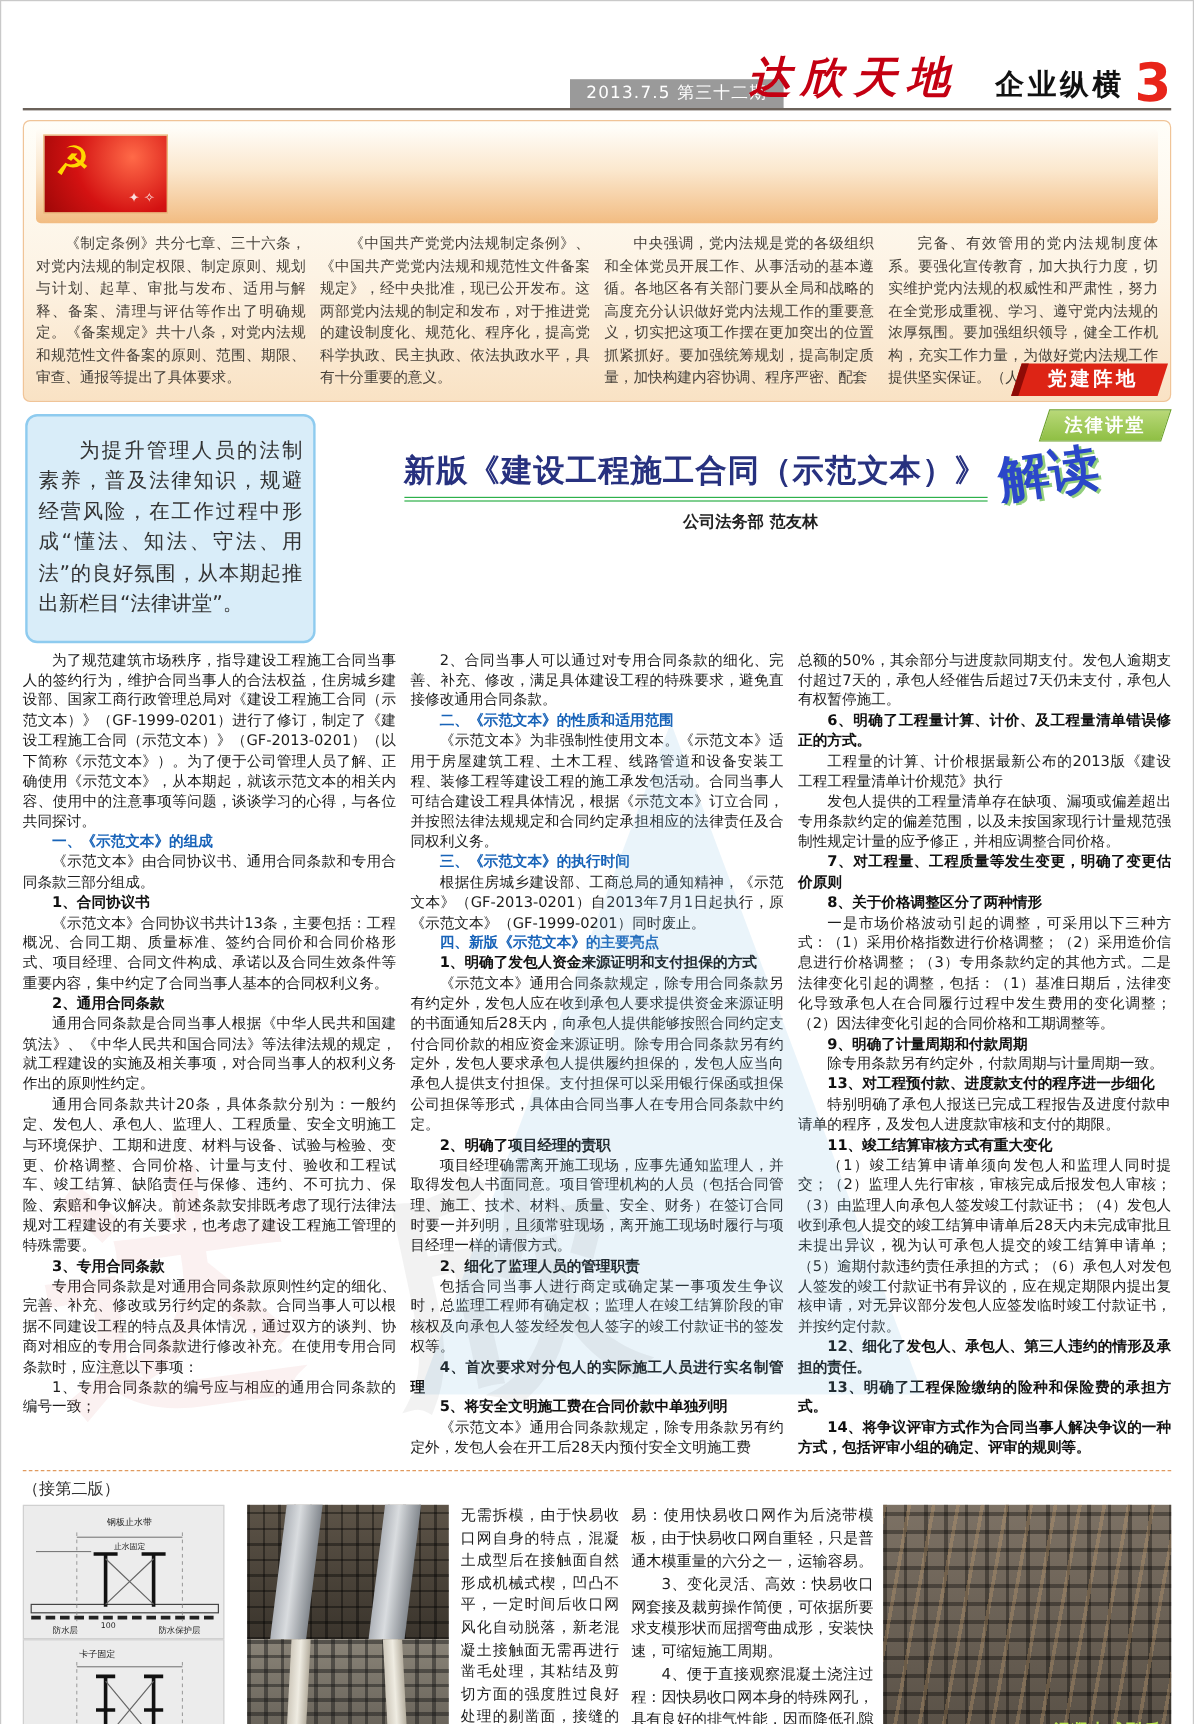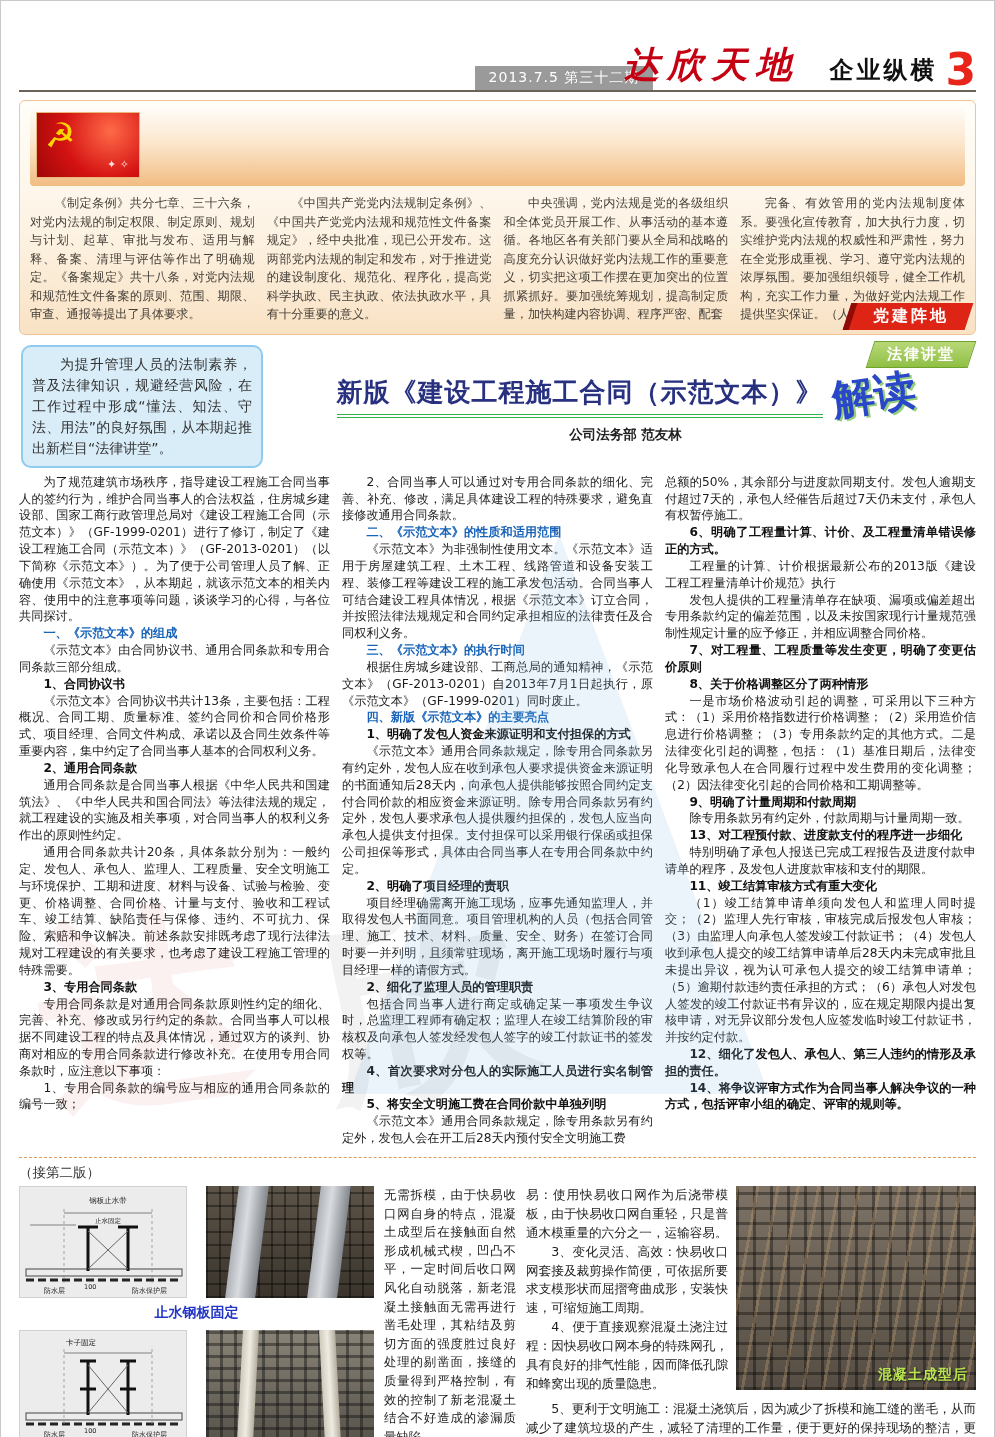--- a/index.html
+++ b/index.html
@@ -33,21 +33,21 @@
   .party-cols { display:flex; gap:12px; margin-top:8px; }
   .party-cols p { flex:1; font-size:12.2px; line-height:1.52; color:#46413a; text-align:justify; text-indent:2em; }
   .ribbon { position:absolute; right:6px; bottom:4px; background:#dd2415; color:#fff; font-size:16px;
             font-weight:bold; padding:3px 20px; transform:skewX(-18deg); letter-spacing:3px;
             border-left:6px solid #8e0b06; }
   .ribbon span{ display:inline-block; transform:skewX(18deg); }
 
   
   .law-head { position:relative; display:flex; gap:14px; margin:10px 2px 6px 2px; align-items:stretch; }
   .intro-box { flex:0 0 242px; background:#d9edf9; border:2px solid #8ecbef; border-radius:10px;
-               padding:7px 9px; font-size:14px; line-height:1.5; color:#333; text-align:justify; text-indent:2em; }
+               padding:17px 9px; font-size:17px; line-height:1.5; color:#333; text-align:justify; text-indent:2em; }
   .law-mid { flex:1; text-align:center; padding-top:14px; }
   .law-title { display:inline-block; font-size:26px; font-weight:bold; color:#27317f; letter-spacing:1px;
                border-bottom:4px double #2db04a; padding-bottom:4px; }
   .jiedu { display:inline-block; font-family:"DejaVu Serif", serif; font-weight:bold; font-size:42px;
            color:#2b47c9; text-shadow:2px 2px 0 rgba(110,190,80,.75); transform:rotate(-8deg) translateY(8px);
            margin-left:8px; border:none; }
   .byline { font-size:13.5px; color:#222; margin-top:8px; font-weight:bold; }
   .law-tag { position:absolute; right:2px; top:-4px; background:linear-gradient(#b8d878,#8fbf44);
              color:#fff; font-weight:bold; font-size:15px; padding:3px 16px; transform:skewX(-18deg);
              border:1px solid #6ea32c; letter-spacing:2px; }
@@ -190,20 +190,21 @@
         <div class="blk hk">7、对工程量、工程质量等发生变更，明确了变更估价原则</div>
         <div class="blk hk">8、关于价格调整区分了两种情形</div>
         <div class="blk p">一是市场价格波动引起的调整，可采用以下三种方式：（1）采用价格指数进行价格调整；（2）采用造价信息进行价格调整；（3）专用条款约定的其他方式。二是法律变化引起的调整，包括：（1）基准日期后，法律变化导致承包人在合同履行过程中发生费用的变化调整；（2）因法律变化引起的合同价格和工期调整等。</div>
         <div class="blk hk">9、明确了计量周期和付款周期</div>
         <div class="blk p">除专用条款另有约定外，付款周期与计量周期一致。</div>
         <div class="blk hk">13、对工程预付款、进度款支付的程序进一步细化</div>
         <div class="blk p">特别明确了承包人报送已完成工程报告及进度付款申请单的程序，及发包人进度款审核和支付的期限。</div>
         <div class="blk hk">11、竣工结算审核方式有重大变化</div>
         <div class="blk p">（1）竣工结算申请单须向发包人和监理人同时提交；（2）监理人先行审核，审核完成后报发包人审核；（3）由监理人向承包人签发竣工付款证书；（4）发包人收到承包人提交的竣工结算申请单后28天内未完成审批且未提出异议，视为认可承包人提交的竣工结算申请单；（5）逾期付款违约责任承担的方式；（6）承包人对发包人签发的竣工付款证书有异议的，应在规定期限内提出复核申请，对无异议部分发包人应签发临时竣工付款证书，并按约定付款。</div>
         <div class="blk hk">12、细化了发包人、承包人、第三人违约的情形及承担的责任。</div>
+        <div class="blk hk">13、明确了工程保险缴纳的险种和保险费的承担方式。</div>
         <div class="blk hk">14、将争议评审方式作为合同当事人解决争议的一种方式，包括评审小组的确定、评审的规则等。</div>
       </div>
   </div>
 
   <div class="bottom">
     <div class="cont-label">（接第二版）</div>
     <div class="bottom-grid">
       <div class="img-col">
         <div class="img-row">
           <div class="imgbox diagram">
@@ -218,21 +219,20 @@
               <line x1="10" y1="38" x2="56" y2="38" stroke="#555" stroke-width="0.7"></line>
               <text x="88" y="16" font-size="7.5" fill="#222" text-anchor="middle">钢板止水带</text>
               <text x="88" y="36" font-size="6.5" fill="#222" text-anchor="middle">止水固定</text>
               <text x="24" y="106" font-size="7" fill="#222">防水层</text>
               <text x="112" y="106" font-size="7" fill="#222">防水保护层</text>
               <text x="64" y="102" font-size="6.5" fill="#222">100</text>
             </svg>
           </div>
           <div class="imgbox photo1"></div>
         </div>
-        <div class="img-cap">止水钢板固定</div>
         <div class="img-row">
           <div class="imgbox diagram">
             <svg width="168" height="112" viewBox="0 0 168 112">
               <rect x="6" y="82" width="156" height="7" fill="none" stroke="#444" stroke-width="1"></rect>
               <line x1="6" y1="93" x2="162" y2="93" stroke="#222" stroke-width="3" stroke-dasharray="8 4"></line>
               <path d="M60 30 h16 M68 30 v54 M100 30 h16 M108 30 v54" stroke="#111" stroke-width="3" fill="none"></path>
               <path d="M60 58 h16 M100 58 h16" stroke="#111" stroke-width="3"></path>
               <path d="M68 34 L108 82 M108 34 L68 82" stroke="#666" stroke-width="1"></path>
               <line x1="44" y1="18" x2="44" y2="96" stroke="#888" stroke-width="0.7" stroke-dasharray="3 3"></line>
               <line x1="132" y1="18" x2="132" y2="96" stroke="#888" stroke-width="0.7" stroke-dasharray="3 3"></line>

